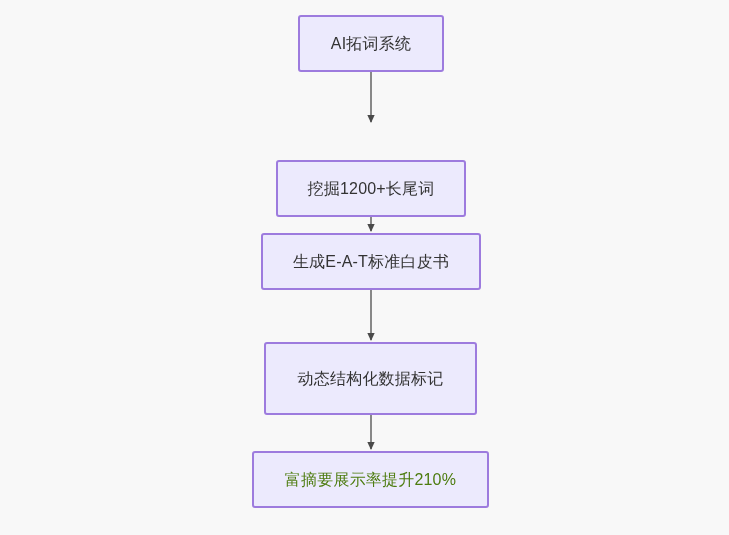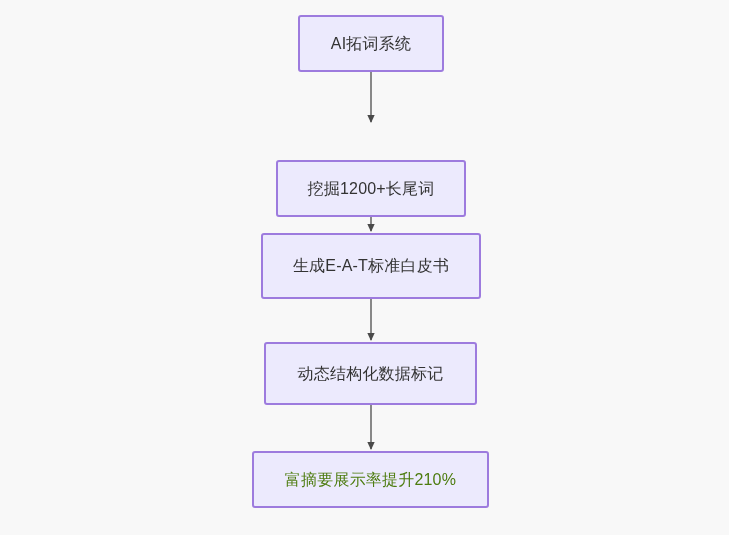--- a/index.html
+++ b/index.html
@@ -67,25 +67,25 @@
   </svg>
 
   <div class="node" id="node-n1" style="left: 298px; top: 15px; width: 146px; height: 57px; background: rgb(236, 234, 253); border-color: rgb(157, 123, 222); color: rgb(51, 51, 51);">
     <span class="node-label">AI拓词系统</span>
   </div>
 
   <div class="node" id="node-n2" style="left: 276px; top: 124px; width: 190px; height: 57px; background: rgb(236, 234, 253); border-color: rgb(157, 123, 222); color: rgb(51, 51, 51); margin-top: 36px;">
     <span class="node-label">挖掘1200+长尾词</span>
   </div>
 
-  <div class="node" id="node-n3" style="left: 261px; top: 233px; width: 220px; height: 66px; background: rgb(236, 234, 253); border-color: rgb(157, 123, 222); color: rgb(51, 51, 51);">
+  <div class="node" id="node-n3" style="left: 261px; top: 233px; width: 220px; height: 57px; background: rgb(236, 234, 253); border-color: rgb(157, 123, 222); color: rgb(51, 51, 51);">
     <span class="node-label">生成E-A-T标准白皮书</span>
   </div>
 
-  <div class="node" id="node-n4" style="left: 264px; top: 342px; width: 213px; height: 63px; background: rgb(236, 234, 253); border-color: rgb(157, 123, 222); color: rgb(51, 51, 51);">
+  <div class="node" id="node-n4" style="left: 264px; top: 342px; width: 213px; height: 73px; background: rgb(236, 234, 253); border-color: rgb(157, 123, 222); color: rgb(51, 51, 51);">
     <span class="node-label">动态结构化数据标记</span>
   </div>
 
   <div class="node" id="node-n5" style="left: 252px; top: 451px; width: 237px; height: 57px; background: rgb(236, 234, 253); border-color: rgb(157, 123, 222); color: #4d7c0f;">
     <span class="node-label">富摘要展示率提升210%</span>
   </div>
 
 </div>
 
 </body></html>

